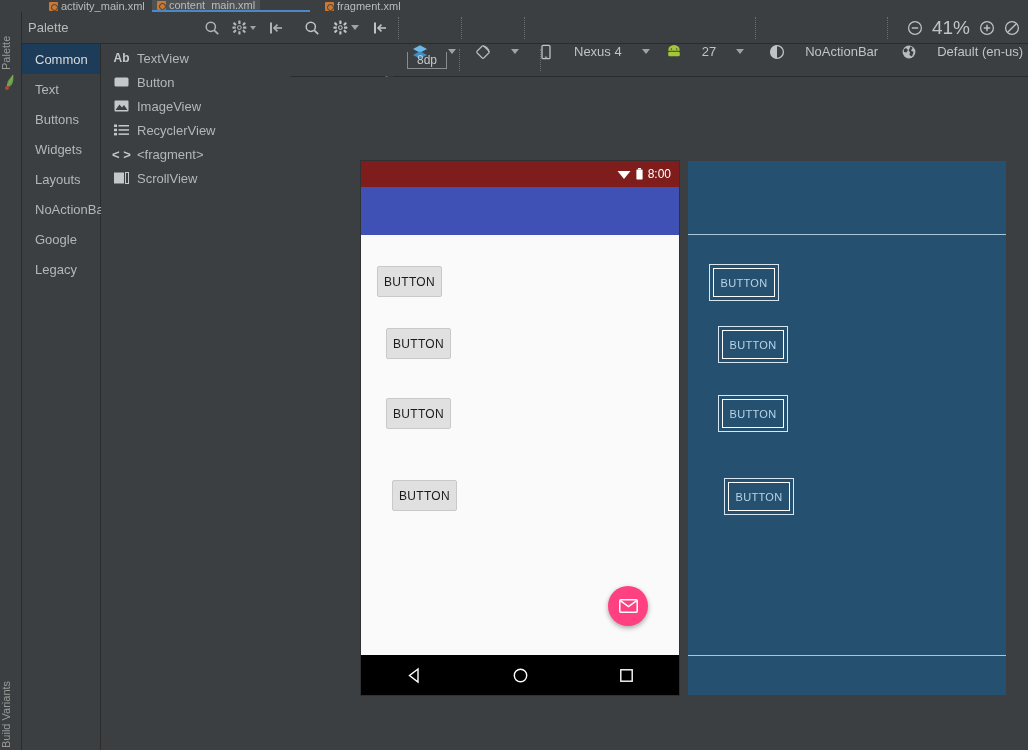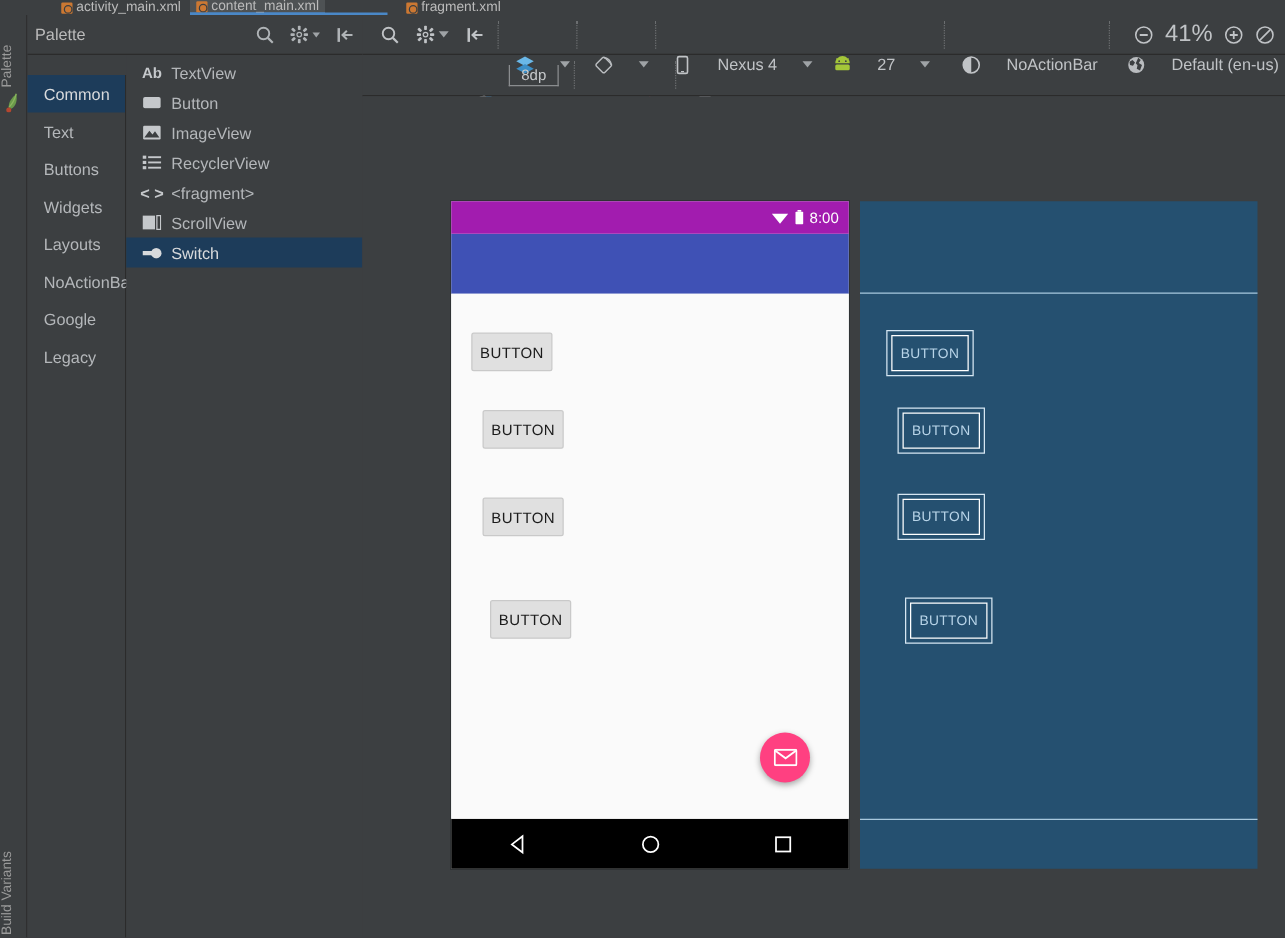--- a/index.html
+++ b/index.html
@@ -71,21 +71,20 @@
   .mini-caret {
     width: 0; height: 0; border-left: 3.5px solid transparent;
     border-right: 3.5px solid transparent; border-top: 4px solid #9fa3a6;
     margin-left: -8px; align-self: center;
   }
 
   .palette-body { display: flex; height: 706px; }
   .palette-cats {
     width: 79px; background: #3c3f41; padding-top: 0;
     border-right: 1px solid #2b2b2b;
-    margin-top: 16px;
   }
   .cat {
     height: 30px; display: flex; align-items: center;
     padding-left: 13px; font-size: 13px; color: #b4b7ba; cursor: pointer;
   }
   .cat.selected { background: #1d3c5a; color: #d8dadc; }
 
   .palette-items { flex: 1; background: #3c3f41; padding-top: 2px; }
   .pitem {
     height: 24px; display: flex; align-items: center; gap: 7px;
@@ -143,21 +142,21 @@
     position: relative; width: 738px; height: 672px; background: #3c3f41;
     overflow: hidden;
   }
 
   .device {
     position: absolute; left: 71px; top: 84px;
     width: 318px; height: 534px; background: #fafafa;
     box-shadow: 0 0 0 1px #2f3234;
   }
   .statusbar {
-    position: relative; height: 26px; background: #a21caf;
+    position: relative; height: 26px; background: #7f1d1d;
     display: flex; align-items: center; justify-content: flex-end;
     padding-right: 8px; gap: 5px;
   }
   .clock { font-size: 12px; color: #ffffff; font-family: "Liberation Sans", sans-serif; }
   .appbar { height: 48px; background: #3f51b5; }
   .content { position: relative; height: 420px; background: #fafafa; }
 
   .dbtn {
     position: absolute; background: #e0e0e0; border: 1px solid #c9c9c9;
     border-radius: 2px; font-size: 12px; color: #1b1b1b;
@@ -331,29 +330,20 @@
       </div>
       <div class="pitem">
         <span class="glyph">
           <svg width="15" height="12" viewBox="0 0 15 12">
             <rect x="0" y="0.5" width="10" height="11" fill="#c5c8cb"></rect>
             <rect x="11.5" y="0.5" width="3" height="11" fill="none" stroke="#c5c8cb" stroke-width="1"></rect>
           </svg>
         </span>
         <span>ScrollView</span>
       </div>
-      <div class="pitem selected">
-        <span class="glyph">
-          <svg width="16" height="9" viewBox="0 0 16 9">
-            <rect x="0" y="2.8" width="8" height="3.4" fill="#d8dadc"></rect>
-            <circle cx="11" cy="4.5" r="4.2" fill="#d8dadc"></circle>
-          </svg>
-        </span>
-        <span>Switch</span>
-      </div>
     </div>
   </div>
 </div>
 
 <div class="editor">
 
   <div class="toolbar-main">
 
     <div class="tb-group">
       <svg class="hicon" viewBox="0 0 16 16">

